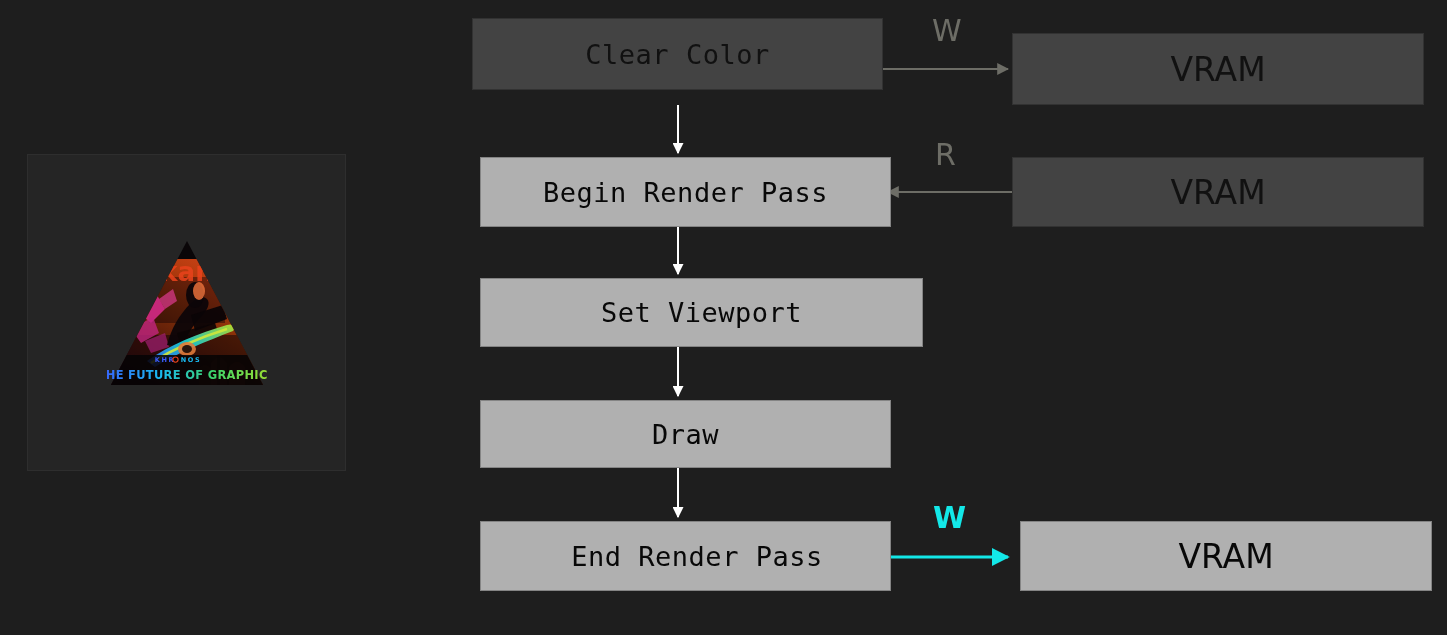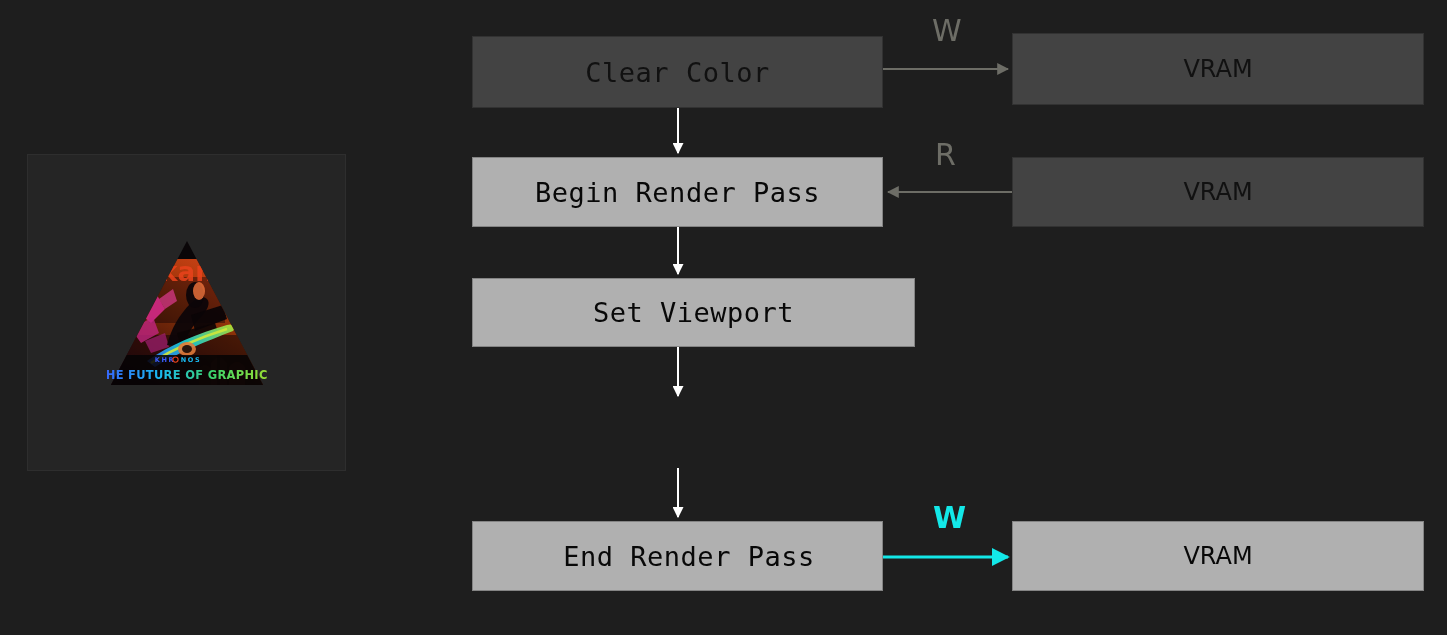--- a/index.html
+++ b/index.html
@@ -47,27 +47,27 @@
     color: #000000;
     border: 1px solid rgba(0,0,0,0.25);
   }
   .node.step {
     font-family: "DejaVu Sans Mono", "Liberation Mono", monospace;
     font-size: 27px;
     letter-spacing: 0.5px;
   }
   .node.mem {
     font-family: "DejaVu Sans", "Liberation Sans", sans-serif;
-    font-size: 24px;
-  }
-  .node.active { background: #b0b0b0; color: #080808; }
+    font-size: 33px;
+  }
+  .node.active { background: #b0b0b0; color: #080808; margin-left: 8px; }
   .node.dim    { background: #434343; color: #111111; }
 
   
-  #node-clear-color      { left: 472px; top: 36px;  width: 411px; height: 72px; }
+  #node-clear-color      { left: 472px; top: 18px;  width: 411px; height: 72px; }
   #node-begin-pass       { left: 472px; top: 157px; width: 411px; height: 70px; }
   #node-set-viewport     { left: 472px; top: 278px; width: 443px; height: 69px; }
   #node-draw             { left: 472px; top: 400px; width: 411px; height: 68px; }
   #node-end-pass         { left: 472px; top: 521px; width: 411px; height: 70px; padding-left: 23px; }
 
   #node-vram-write-top   { left: 1012px; top: 33px;  width: 412px; height: 72px; }
   #node-vram-read        { left: 1012px; top: 157px; width: 412px; height: 70px; }
   #node-vram-write-final { left: 1012px; top: 521px; width: 412px; height: 70px; }
 
   
@@ -195,19 +195,20 @@
     <line x1="883" y1="557" x2="1008" y2="557" stroke="#13e8e8" stroke-width="3" marker-end="url(#ah-cyan)"></line>
   </svg>
 
   <div class="edge-label" id="label-w-top">W</div>
   <div class="edge-label" id="label-r">R</div>
   <div class="edge-label" id="label-w-final">W</div>
 
   <div class="node step dim" id="node-clear-color">Clear Color</div>
   <div class="node step active" id="node-begin-pass">Begin Render Pass</div>
   <div class="node step active" id="node-set-viewport">Set Viewport</div>
+  <div class="node step active" id="node-draw">Draw</div>
   <div class="node step active" id="node-end-pass">End Render Pass</div>
 
   <div class="node mem dim" id="node-vram-write-top">VRAM</div>
   <div class="node mem dim" id="node-vram-read">VRAM</div>
   <div class="node mem active" id="node-vram-write-final">VRAM</div>
 
 </div>
 
 </body></html>

